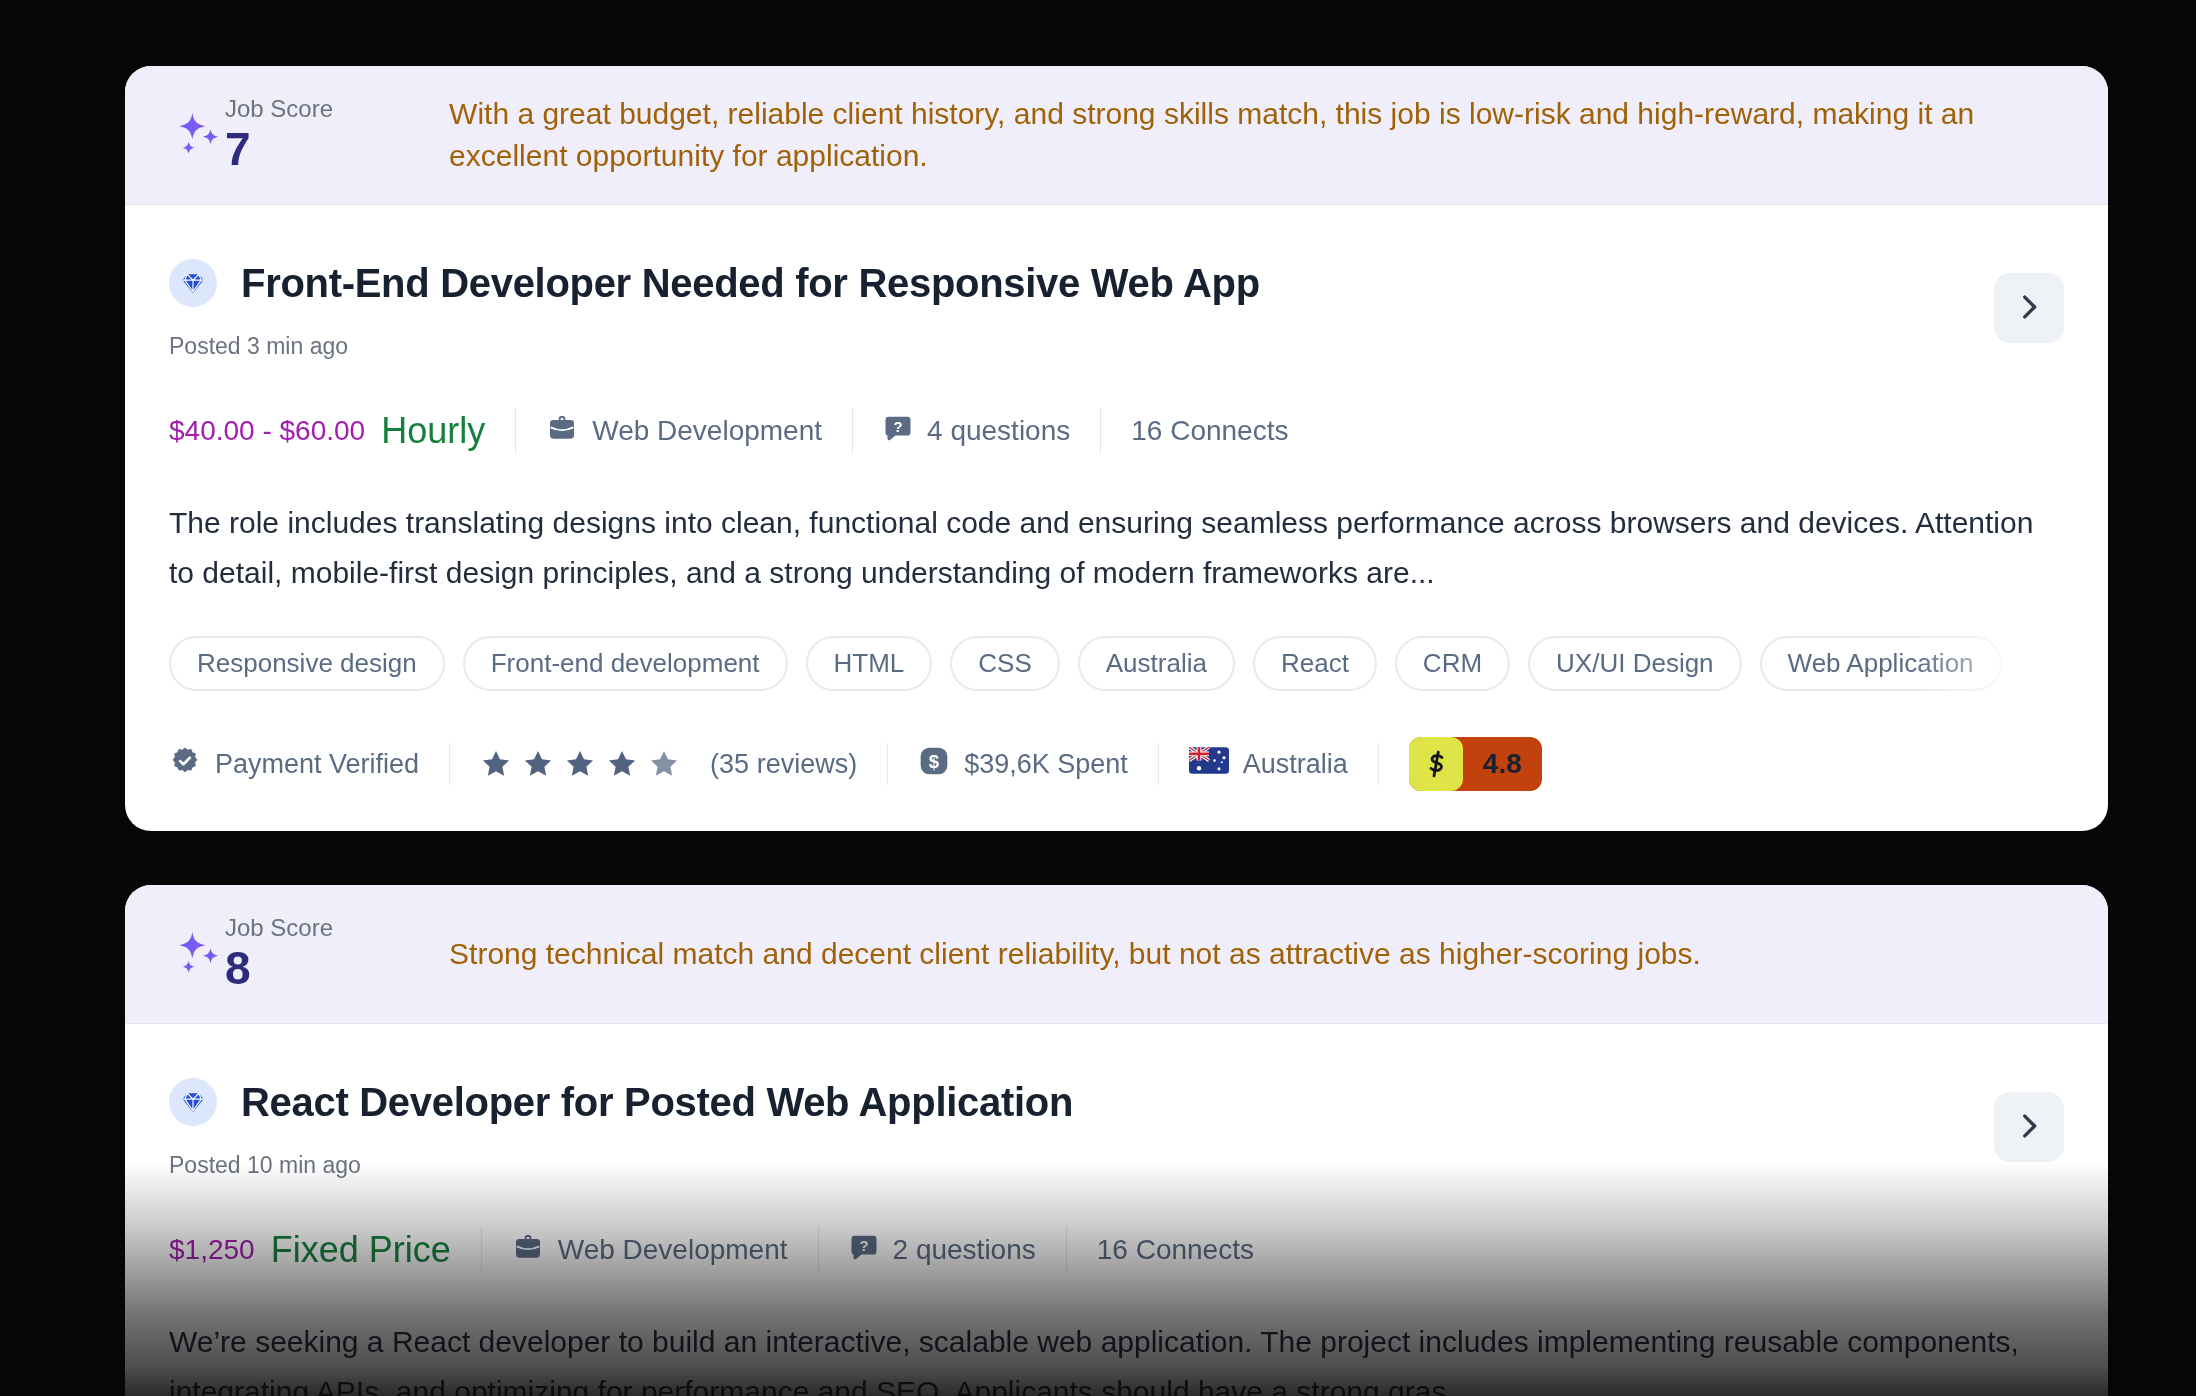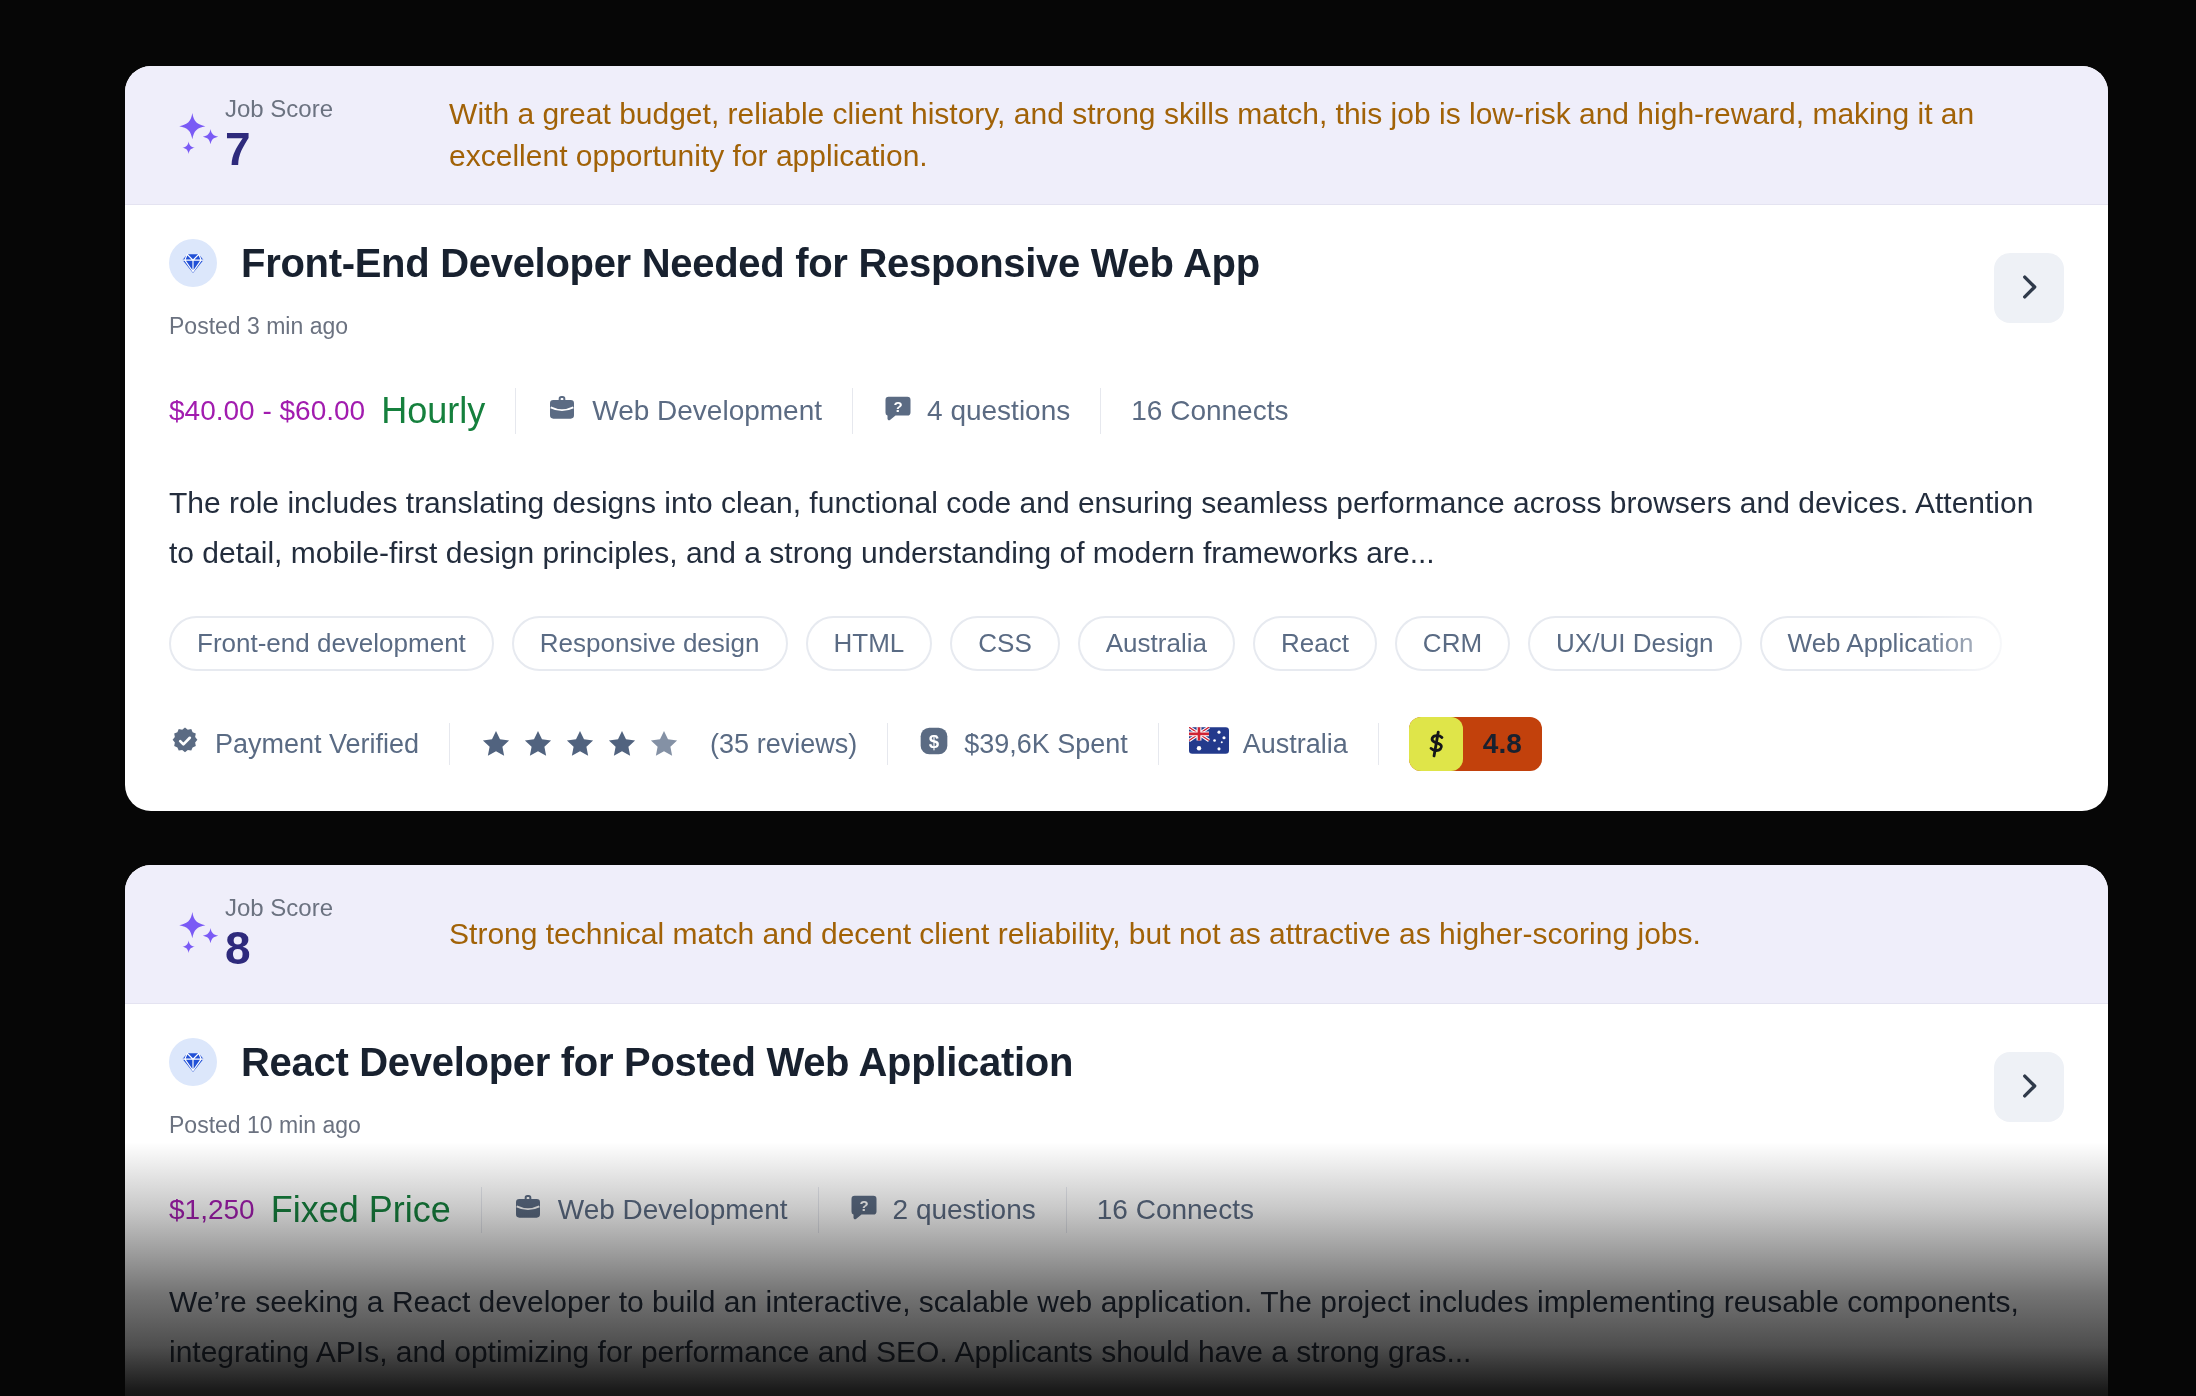--- a/index.html
+++ b/index.html
@@ -15,21 +15,21 @@
   .card-header { background:#efeefa; min-height:139px; display:flex; align-items:center;
                  padding:0 44px; border-bottom:1px solid rgba(30,30,80,0.05); }
   .score-group { display:flex; align-items:center; flex:none; }
   .sparkles { width:56px; height:56px; flex:none; }
   .score-block { display:flex; flex-direction:column; }
   .score-label { font-size:24px; color:#6b7280; line-height:1.2; }
   .score-value { font-size:46px; font-weight:700; color:#2e2a7c; line-height:1.1; }
   .insight { margin-left:116px; font-size:30px; line-height:1.4; color:#a16207; max-width:1545px; }
 
   
-  .card-body { position:relative; padding:34px 44px 40px; }
+  .card-body { position:relative; padding:34px 44px 40px;margin-top:20px; }
   .title-row { display:flex; align-items:center; gap:24px; padding-right:130px; }
   .gem-avatar { width:48px; height:48px; border-radius:50%; background:#dce7fb;
                 display:flex; align-items:center; justify-content:center; flex:none; }
   .job-title { font-size:40px; font-weight:700; color:#18212f; letter-spacing:-0.3px; cursor:pointer; }
   .chevron-btn { position:absolute; top:48px; right:44px; width:70px; height:70px;
                  border-radius:16px; background:#eef1f6; border:none; cursor:pointer;
                  display:flex; align-items:center; justify-content:center; }
   .posted { margin-top:26px; font-size:23px; color:#6b7280; }
 
   .meta-row { margin-top:48px; display:flex; align-items:center; }
@@ -128,22 +128,22 @@
       </span>
       <span class="meta-divider"></span>
       <span class="meta-item">
         <span>16 Connects</span>
       </span>
     </div>
 
     <p class="description">The role includes translating designs into clean, functional code and ensuring seamless performance across browsers and devices. Attention to detail, mobile-first design principles, and a strong understanding of modern frameworks are...</p>
 
     <div class="tags-row">
+      <span class="tag">Responsive design</span>
       <span class="tag">Front-end development</span>
-      <span class="tag">Responsive design</span>
       <span class="tag">HTML</span>
       <span class="tag">CSS</span>
       <span class="tag">Australia</span>
       <span class="tag">React</span>
       <span class="tag">CRM</span>
       <span class="tag">UX/UI Design</span>
       <span class="tag">Web Application</span>
       <span class="tags-fade"></span>
     </div>
 

